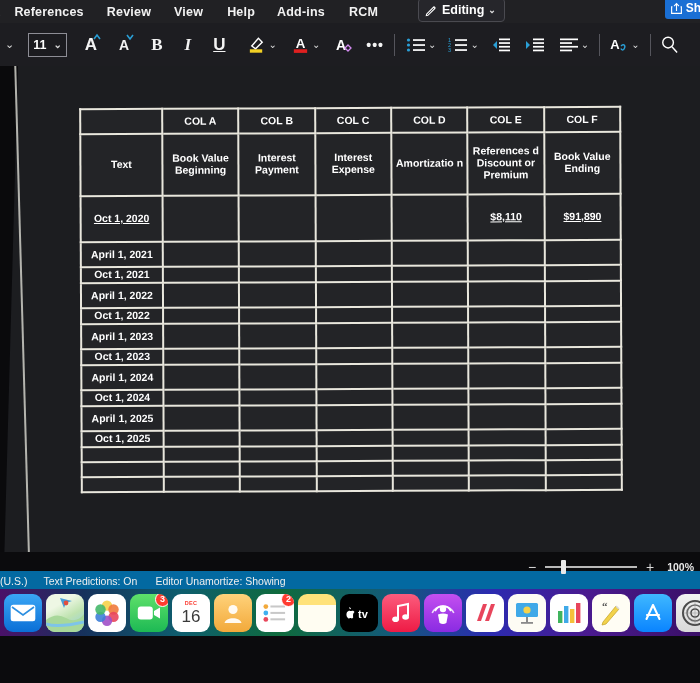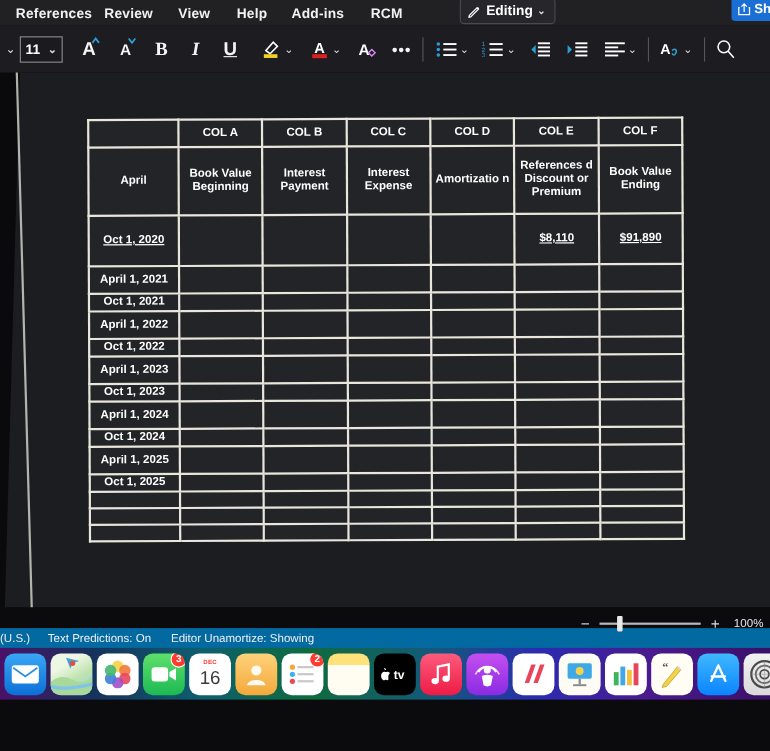--- a/index.html
+++ b/index.html
@@ -86,21 +86,21 @@
   }
   .tool {
     display: flex;
     align-items: center;
     justify-content: center;
     color: #f0f0f0;
     height: 30px;
     position: relative;
   }
   .fontsize-box {
-    margin-left: 2px;
+    margin-left: 12px;
     height: 24px;
     border: 1px solid #8d8d95;
     background: #1b1b1f;
     display: flex;
     align-items: center;
     padding: 0 4px;
     gap: 7px;
     color: #fff;
     font-size: 12.5px;
     font-weight: 700;
@@ -208,21 +208,21 @@
     background: #b9b9b9;
     margin: 0 4px;
   }
   .zthumb {
     position: absolute;
     left: 16px; top: -6px;
     width: 5px; height: 14px;
     background: #e9e9e9;
     border-radius: 1px;
   }
-  .zpct { margin-left: 8px; font-size: 10.5px; font-weight: 400; }
+  .zpct { margin-left: 8px; font-size: 10.5px; font-weight: 700; }
 
   
   .dock {
     position: absolute;
     left: 0; top: 589px;
     width: 700px; height: 47px;
     background: linear-gradient(90deg,#4a1168 0%,#16325c 12%,#0e5e6e 26%,#0f6b3d 40%,#135a7a 56%,#2b2bb0 70%,#4a1a8f 84%,#3a0f66 100%);
     display: flex;
     align-items: center;
     padding: 0 4px;
@@ -303,21 +303,21 @@
   }
 </style>
 </head>
 <body>
 
 <div id="screen">
 
   <div class="ribbon-tabs">
     <span class="tab tab-cut" style="margin-left:-4px">t</span>
     <span class="tab" style="">References</span>
-    <span class="tab" style="margin-left:11px">Review</span>
+    <span class="tab" style="margin-left:23px">Review</span>
     <span class="tab" style="margin-left:23px">View</span>
     <span class="tab" style="margin-left:24px">Help</span>
     <span class="tab" style="margin-left:22px">Add-ins</span>
     <span class="tab" style="margin-left:24px">RCM</span>
 
     <div class="editing-chip">
       <svg class="pencil-ico" viewBox="0 0 16 16">
         <path d="M2 12.4 L10.6 3.8 L12.2 5.4 L3.6 14 L1.6 14.4 Z" fill="none" stroke="#ffffff" stroke-width="1.3"></path>
         <path d="M11.1 3.3 L12.7 4.9" stroke="#ffffff" stroke-width="1.3"></path>
       </svg>
@@ -484,21 +484,21 @@
             <td class="col-date colhdr"></td>
             <td class="colhdr">COL A</td>
             <td class="colhdr">COL B</td>
             <td class="colhdr">COL C</td>
             <td class="colhdr">COL D</td>
             <td class="colhdr">COL E</td>
             <td class="colhdr">COL F</td>
           </tr>
 
           <tr>
-            <td class="col-date hdr2">April</td>
+            <td class="col-date hdr2">Text</td>
             <td class="hdr2">Book Value Beginning</td>
             <td class="hdr2">Interest Payment</td>
             <td class="hdr2">Interest Expense</td>
             <td class="hdr2">Amortizatio n</td>
             <td class="hdr2">References d Discount or Premium</td>
             <td class="hdr2">Book Value Ending</td>
           </tr>
         <tr>
               <td class="col-date datecell r-tall">Oct 1, 2020</td>
               <td class="r-tall shaded"></td>

